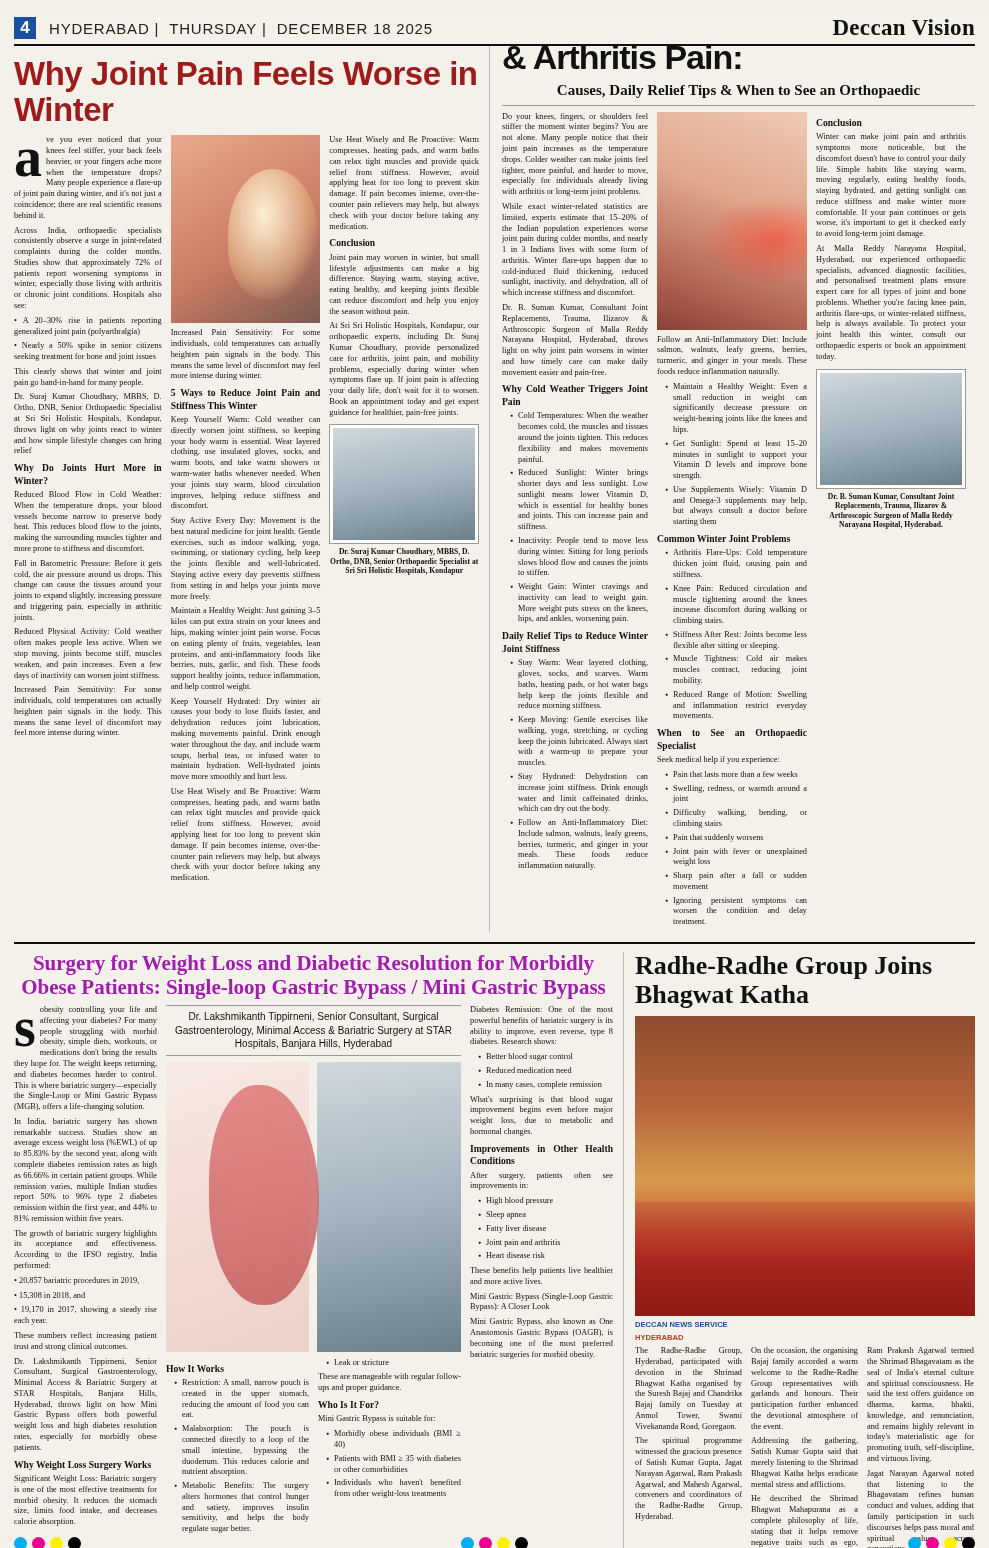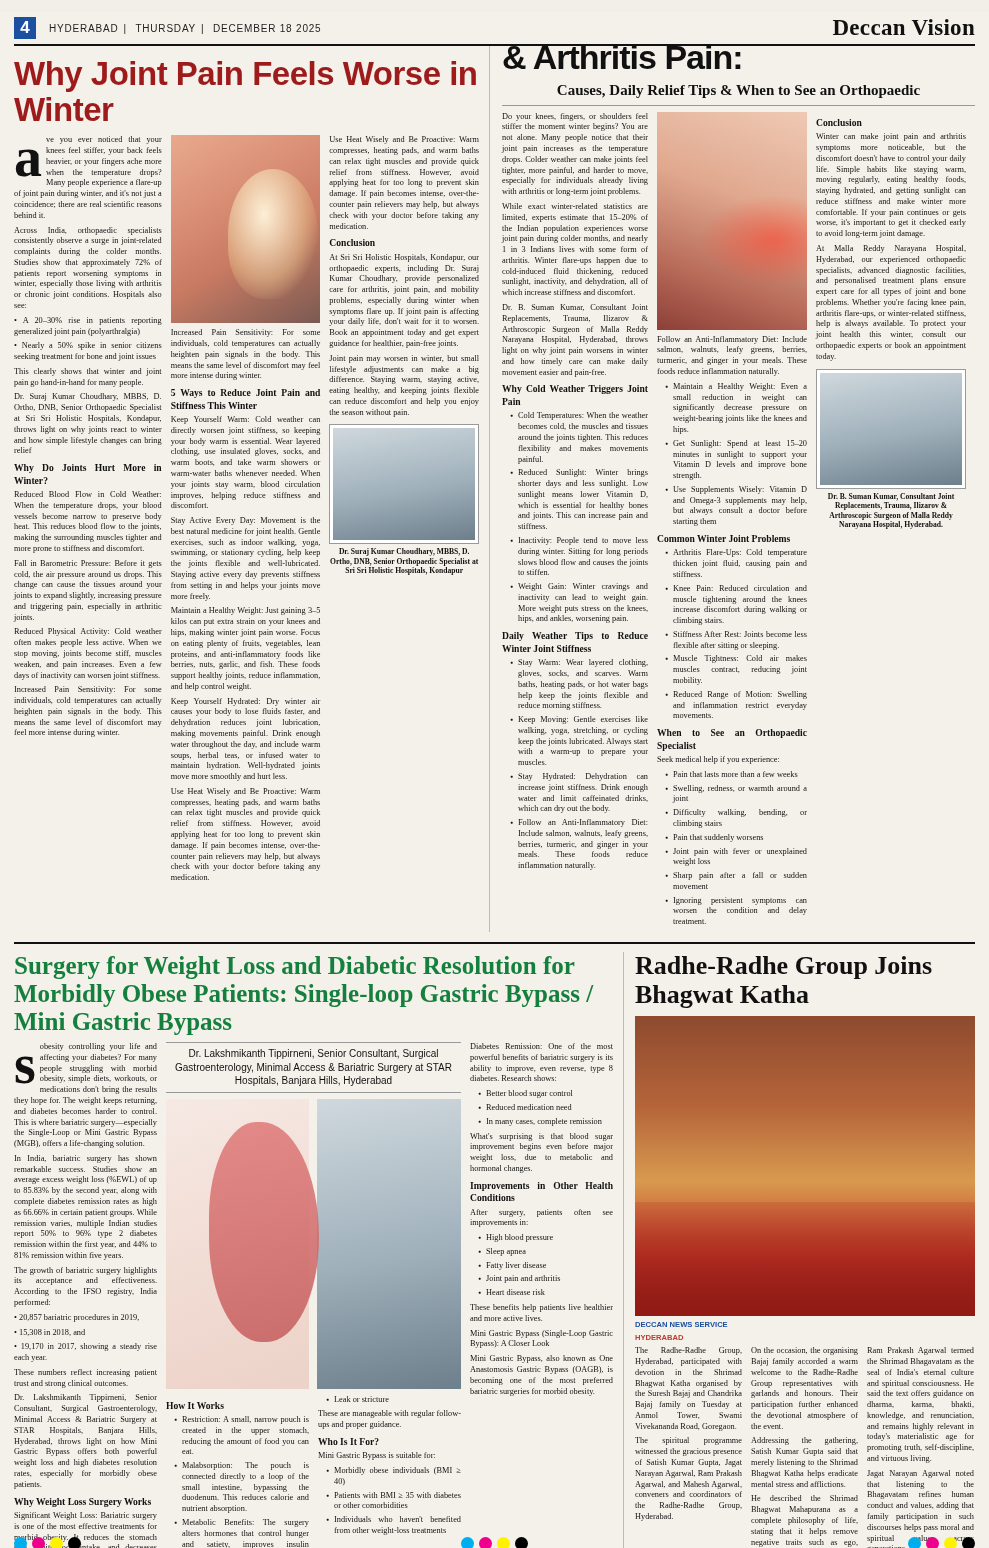--- a/index.html
+++ b/index.html
@@ -10,21 +10,21 @@
     font-family: "Liberation Serif", serif;
     color: #111;
     overflow: hidden;
   }
   .page { position: relative; width: 989px; height: 1548px; background: #f4f1ea; padding: 0; }
 
   
   .masthead { display:flex; align-items:center; height:34px; border-bottom:2px solid #111; margin:12px 14px 0 14px; }
   .pagenum { background:#1b4fa0; color:#fff; font-family:"Liberation Sans",sans-serif; font-weight:bold;
              font-size:17px; width:22px; height:22px; display:flex; align-items:center; justify-content:center; }
-  .mast-meta { font-family:"Liberation Sans",sans-serif; font-size:10px; letter-spacing:.8px; margin-left:8px; color:#222; }
+  .mast-meta { font-family:"Liberation Sans",sans-serif; font-size:15px; letter-spacing:.8px; margin-left:8px; color:#222; }
   .mast-meta span { margin:0 5px; }
   .mast-title { margin-left:auto; font-family:"Liberation Serif",serif; font-weight:bold; font-size:23px; letter-spacing:.3px; }
 
   
   .top { display:flex; margin:0 14px; }
   .col-left { width: 476px; border-right:1px solid #bbb; padding-right:10px; }
   .col-right { width: 485px; padding-left:12px; }
 
   .hl-red { font-family:Liberation Sans, sans-serif; font-weight:bold; color:#9e1b1b; font-size:33px; line-height:1.08;
             letter-spacing:-.5px; margin:10px 0 8px 0; }
@@ -46,21 +46,21 @@
   .cap { font-size:7.6px; font-weight:bold; text-align:center; line-height:1.25; margin-top:3px; }
 
   
   .doc-box { border:1px solid #999; padding:3px; background:#fff; }
   .doc-img { width:100%; height:112px; display:block; }
 
   
   .bottom { display:flex; margin:10px 14px 0 14px; border-top:2px solid #111; padding-top:8px; }
   .bl { width:610px; border-right:1px solid #bbb; padding-right:10px; }
   .br { width:351px; padding-left:11px; }
-  .hl-purple { font-family:"Liberation Serif",serif; font-weight:bold; color:#15803d; font-size:25px; line-height:1.12; margin:0 0 6px 0; }
+  .hl-purple { font-family:"Liberation Serif",serif; font-weight:bold; color:#a21caf; font-size:21px; line-height:1.12; margin:0 0 6px 0;text-align:center; }
   .byline { font-family:"Liberation Sans",sans-serif; font-size:10px; text-align:center; border-top:1px solid #999; border-bottom:1px solid #999;
             padding:4px 0; margin-bottom:6px; line-height:1.35; }
   .hl-big-black { font-family:"Liberation Serif",serif; font-weight:bold; font-size:26px; line-height:1.1; margin:0 0 7px 0; }
   .newsflag { font-family:"Liberation Sans",sans-serif; font-size:7.6px; font-weight:bold; color:#1b4fa0; margin:4px 0 1px 0; }
 
   
   .footbar { position:absolute; bottom:10px; left:14px; right:14px; display:flex; align-items:center; }
   .dots { display:flex; gap:5px; }
   .dot { width:13px; height:13px; border-radius:50%; }
   .spacer { flex:1; }
@@ -123,22 +123,22 @@
           <p>Keep Yourself Warm: Cold weather can directly worsen joint stiffness, so keeping your body warm is essential. Wear layered clothing, use insulated gloves, socks, and warm boots, and take warm showers or warm-water baths whenever needed. When your joints stay warm, blood circulation improves, helping reduce stiffness and discomfort.</p>
           <p>Stay Active Every Day: Movement is the best natural medicine for joint health. Gentle exercises, such as indoor walking, yoga, swimming, or stationary cycling, help keep the joints flexible and well-lubricated. Staying active every day prevents stiffness from setting in and helps your joints move more freely.</p>
           <p>Maintain a Healthy Weight: Just gaining 3–5 kilos can put extra strain on your knees and hips, making winter joint pain worse. Focus on eating plenty of fruits, vegetables, lean proteins, and anti-inflammatory foods like berries, nuts, garlic, and fish. These foods support healthy joints, reduce inflammation, and help control weight.</p>
           <p>Keep Yourself Hydrated: Dry winter air causes your body to lose fluids faster, and dehydration reduces joint lubrication, making movements painful. Drink enough water throughout the day, and include warm soups, herbal teas, or infused water to maintain hydration. Well-hydrated joints move more smoothly and hurt less.</p>
           <p>Use Heat Wisely and Be Proactive: Warm compresses, heating pads, and warm baths can relax tight muscles and provide quick relief from stiffness. However, avoid applying heat for too long to prevent skin damage. If pain becomes intense, over-the-counter pain relievers may help, but always check with your doctor before taking any medication.</p>
         </div>
 
         <div class="bcol" style="width:150px;">
           <p>Use Heat Wisely and Be Proactive: Warm compresses, heating pads, and warm baths can relax tight muscles and provide quick relief from stiffness. However, avoid applying heat for too long to prevent skin damage. If pain becomes intense, over-the-counter pain relievers may help, but always check with your doctor before taking any medication.</p>
           <h4>Conclusion</h4>
+          <p>Joint pain may worsen in winter, but small lifestyle adjustments can make a big difference. Staying warm, staying active, eating healthy, and keeping joints flexible can reduce discomfort and help you enjoy the season without pain.</p>
           <p>At Sri Sri Holistic Hospitals, Kondapur, our orthopaedic experts, including Dr. Suraj Kumar Choudhary, provide personalized care for arthritis, joint pain, and mobility problems, especially during winter when symptoms flare up. If joint pain is affecting your daily life, don't wait for it to worsen. Book an appointment today and get expert guidance for healthier, pain-free joints.</p>
-          <p>Joint pain may worsen in winter, but small lifestyle adjustments can make a big difference. Staying warm, staying active, eating healthy, and keeping joints flexible can reduce discomfort and help you enjoy the season without pain.</p>
           <div class="doc-box" style="margin-top:6px;">
             <div class="doc-img docphoto"></div>
           </div>
           <div class="cap">Dr. Suraj Kumar Choudhary, MBBS, D. Ortho, DNB, Senior Orthopaedic Specialist at Sri Sri Holistic Hospitals, Kondapur</div>
         </div>
       </div>
     </div>
 
     <div class="col-right">
       <div class="hl-black" style="margin-top:-6px;">&amp; Arthritis Pain:</div>
@@ -149,21 +149,21 @@
           <p>Do your knees, fingers, or shoulders feel stiffer the moment winter begins? You are not alone. Many people notice that their joint pain increases as the temperature drops. Colder weather can make joints feel tighter, more painful, and harder to move, especially for individuals already living with arthritis or long-term joint problems.</p>
           <p>While exact winter-related statistics are limited, experts estimate that 15–20% of the Indian population experiences worse joint pain during colder months, and nearly 1 in 3 Indians lives with some form of arthritis. Winter flare-ups happen due to cold-induced fluid thickening, reduced sunlight, inactivity, and dehydration, all of which increase stiffness and discomfort.</p>
           <p>Dr. B. Suman Kumar, Consultant Joint Replacements, Trauma, Ilizarov &amp; Arthroscopic Surgeon of Malla Reddy Narayana Hospital, Hyderabad, throws light on why joint pain worsens in winter and how timely care can make daily movement easier and pain-free.</p>
           <h4>Why Cold Weather Triggers Joint Pain</h4>
           <ul>
             <li>Cold Temperatures: When the weather becomes cold, the muscles and tissues around the joints tighten. This reduces flexibility and makes movements painful.</li>
             <li>Reduced Sunlight: Winter brings shorter days and less sunlight. Low sunlight means lower Vitamin D, which is essential for healthy bones and joints. This can increase pain and stiffness.</li>
             <li>Inactivity: People tend to move less during winter. Sitting for long periods slows blood flow and causes the joints to stiffen.</li>
             <li>Weight Gain: Winter cravings and inactivity can lead to weight gain. More weight puts stress on the knees, hips, and ankles, worsening pain.</li>
           </ul>
-          <h4>Daily Weather Tips to Reduce Winter Joint Stiffness</h4>
+          <h4>Daily Relief Tips to Reduce Winter Joint Stiffness</h4>
           <ul>
             <li>Stay Warm: Wear layered clothing, gloves, socks, and scarves. Warm baths, heating pads, or hot water bags help keep the joints flexible and reduce morning stiffness.</li>
             <li>Keep Moving: Gentle exercises like walking, yoga, stretching, or cycling keep the joints lubricated. Always start with a warm-up to prepare your muscles.</li>
             <li>Stay Hydrated: Dehydration can increase joint stiffness. Drink enough water and limit caffeinated drinks, which can dry out the body.</li>
             <li>Follow an Anti-Inflammatory Diet: Include salmon, walnuts, leafy greens, berries, turmeric, and ginger in your meals. These foods reduce inflammation naturally.</li>
           </ul>
         </div>
 
         <div class="bcol" style="width:150px;">
           <div class="imgwrap">

